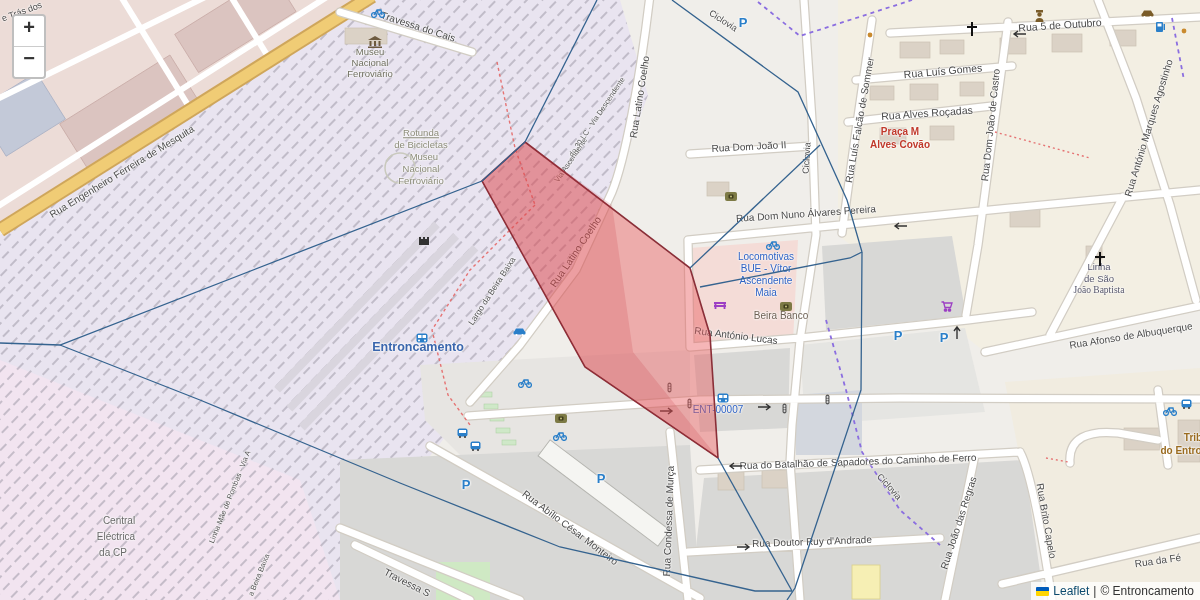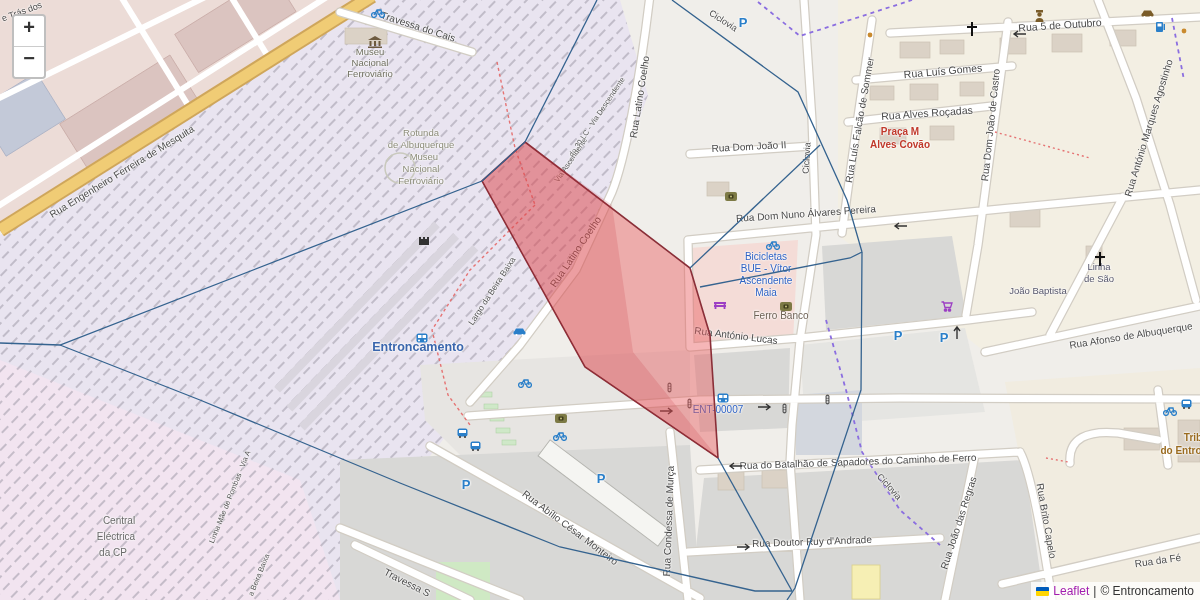--- a/index.html
+++ b/index.html
@@ -15,21 +15,21 @@
            border-radius:4px;background:#fff;z-index:40;}
   .zoomctl a{display:block;width:30px;height:30px;line-height:28px;text-align:center;
              font:bold 20px "Liberation Sans",sans-serif;color:#333;background:#fff;
              text-decoration:none;cursor:pointer;}
   .zoomctl a:first-child{border-bottom:1px solid #ccc;border-radius:3px 3px 0 0;}
   .zoomctl a:last-child{border-radius:0 0 3px 3px;}
   
   .attrib{position:absolute;right:0;bottom:0;background:rgba(255,255,255,.78);
           padding:2px 6px 2px 5px;font:12px "Liberation Sans",sans-serif;color:#333;z-index:40;
           display:flex;align-items:center;gap:4px;}
-  .attrib a{color:#a21caf;text-decoration:none;cursor:pointer;text-align:center;}
+  .attrib a{color:#0c4a6e;text-decoration:none;cursor:pointer;text-align:center;}
   .uaflag{display:inline-block;width:13px;height:9px;border-radius:1px;overflow:hidden;}
   .uaflag .b{height:50%;background:#005BBB;}
   .uaflag .y{height:50%;background:#FFD500;}
 </style>
 </head>
 <body>
 
 <div id="map">
 
   <svg width="1200" height="600" viewBox="0 0 1200 600">
@@ -159,47 +159,47 @@
     </g>
   </svg>
 
   <div id="labels-layer">
       <div class="mlab" style="left: 22px; top: 12px; font-size: 9px; color: rgb(74, 74, 74); transform: translate(-50%, -50%) rotate(-20deg);">e Trás dos</div>
       <div class="mlab" style="left: 418px; top: 27px; font-size: 10px; color: rgb(74, 74, 74); transform: translate(-50%, -50%) rotate(18deg);">Travessa do Cais</div>
       <div class="mlab" style="left: 370px; top: 52px; font-size: 9.5px; color: rgb(111, 111, 95); transform: translate(-50%, -50%) rotate(0deg);">Museu</div>
       <div class="mlab" style="left: 370px; top: 63px; font-size: 9.5px; color: rgb(111, 111, 95); transform: translate(-50%, -50%) rotate(0deg);">Nacional</div>
       <div class="mlab" style="left: 370px; top: 74px; font-size: 9.5px; color: rgb(111, 111, 95); transform: translate(-50%, -50%) rotate(0deg);">Ferroviário</div>
       <div class="mlab" style="left: 122px; top: 172px; font-size: 10px; color: rgb(74, 74, 74); transform: translate(-50%, -50%) rotate(-31.5deg);">Rua Engenheiro Ferreira de Mesquita</div>
-      <div class="mlab" style="left: 421px; top: 133px; font-size: 9.5px; color: rgb(139, 139, 120); transform: translate(-50%, -50%) rotate(0deg);">Rotunda</div>
-      <div class="mlab" style="left: 421px; top: 145px; font-size: 9.5px; color: rgb(139, 139, 120); transform: translate(-50%, -50%) rotate(0deg);">de Albuquerque</div>
+      <div class="mlab" style="left: 421px; top: 133px; font-size: 9.5px; color: rgb(139, 139, 120); transform: translate(-50%, -50%) rotate(0deg); text-decoration: underline;">Rotunda</div>
+      <div class="mlab" style="left: 421px; top: 145px; font-size: 9.5px; color: rgb(139, 139, 120); transform: translate(-50%, -50%) rotate(0deg);">de Bicicletas</div>
       <div class="mlab" style="left: 421px; top: 157px; font-size: 9.5px; color: rgb(139, 139, 120); transform: translate(-50%, -50%) rotate(0deg);">- Museu</div>
       <div class="mlab" style="left: 421px; top: 169px; font-size: 9.5px; color: rgb(139, 139, 120); transform: translate(-50%, -50%) rotate(0deg);">Nacional</div>
       <div class="mlab" style="left: 421px; top: 181px; font-size: 9.5px; color: rgb(139, 139, 120); transform: translate(-50%, -50%) rotate(0deg);">Ferroviário</div>
       <div class="mlab" style="left: 640px; top: 97px; font-size: 10px; color: rgb(74, 74, 74); transform: translate(-50%, -50%) rotate(-81deg);">Rua Latino Coelho</div>
       <div class="mlab" style="left: 723px; top: 21px; font-size: 9px; color: rgb(74, 74, 74); transform: translate(-50%, -50%) rotate(33deg);">Ciclovia</div>
       <div class="mlab" style="left: 749px; top: 147px; font-size: 10px; color: rgb(74, 74, 74); transform: translate(-50%, -50%) rotate(-3deg);">Rua Dom João II</div>
       <div class="mlab" style="left: 807px; top: 158px; font-size: 9px; color: rgb(74, 74, 74); transform: translate(-50%, -50%) rotate(-86deg);">Ciclovia</div>
       <div class="mlab" style="left: 1060px; top: 25px; font-size: 10.5px; color: rgb(74, 74, 74); transform: translate(-50%, -50%) rotate(-4deg);">Rua 5 de Outubro</div>
       <div class="mlab" style="left: 943px; top: 71px; font-size: 10.5px; color: rgb(74, 74, 74); transform: translate(-50%, -50%) rotate(-5deg);">Rua Luís Gomes</div>
       <div class="mlab" style="left: 927px; top: 113px; font-size: 10.5px; color: rgb(74, 74, 74); transform: translate(-50%, -50%) rotate(-4deg);">Rua Alves Roçadas</div>
       <div class="mlab" style="left: 900px; top: 132px; font-size: 10px; color: rgb(192, 57, 43); font-weight: 600; transform: translate(-50%, -50%) rotate(0deg);">Praça M</div>
       <div class="mlab" style="left: 900px; top: 145px; font-size: 10px; color: rgb(192, 57, 43); font-weight: 600; transform: translate(-50%, -50%) rotate(0deg);">Alves Covão</div>
       <div class="mlab" style="left: 860px; top: 120px; font-size: 10px; color: rgb(74, 74, 74); transform: translate(-50%, -50%) rotate(-80deg);">Rua Luís Falcão de Sommer</div>
       <div class="mlab" style="left: 991px; top: 125px; font-size: 10px; color: rgb(74, 74, 74); transform: translate(-50%, -50%) rotate(-84deg);">Rua Dom João de Castro</div>
       <div class="mlab" style="left: 1149px; top: 128px; font-size: 10px; color: rgb(74, 74, 74); transform: translate(-50%, -50%) rotate(-73deg);">Rua António Marques Agostinho</div>
       <div class="mlab" style="left: 806px; top: 214px; font-size: 10px; color: rgb(74, 74, 74); transform: translate(-50%, -50%) rotate(-4deg);">Rua Dom Nuno Álvares Pereira</div>
       <div class="mlab" style="left: 1099px; top: 267px; font-size: 9.5px; color: rgb(85, 85, 106); transform: translate(-50%, -50%) rotate(0deg);">Linha</div>
       <div class="mlab" style="left: 1099px; top: 279px; font-size: 9.5px; color: rgb(85, 85, 106); transform: translate(-50%, -50%) rotate(0deg);">de São</div>
-      <div class="mlab" style="left: 1038px; top: 291px; font-size: 9.5px; color: rgb(85, 85, 106); transform: translate(-50%, -50%) rotate(0deg);">João Baptista</div>
+      <div class="mlab" style="left: 1099px; top: 291px; font-size: 9.5px; color: rgb(85, 85, 106); transform: translate(-50%, -50%) rotate(0deg); font-family: Liberation Serif, serif;">João Baptista</div>
       <div class="mlab" style="left: 1131px; top: 336px; font-size: 10px; color: rgb(74, 74, 74); transform: translate(-50%, -50%) rotate(-9deg);">Rua Afonso de Albuquerque</div>
-      <div class="mlab" style="left: 766px; top: 257px; font-size: 10px; color: rgb(46, 98, 196); transform: translate(-50%, -50%) rotate(0deg);">Bicicletas</div>
+      <div class="mlab" style="left: 766px; top: 257px; font-size: 10px; color: rgb(46, 98, 196); transform: translate(-50%, -50%) rotate(0deg);">Locomotivas</div>
       <div class="mlab" style="left: 766px; top: 269px; font-size: 10px; color: rgb(46, 98, 196); transform: translate(-50%, -50%) rotate(0deg);">BUE - Vítor</div>
       <div class="mlab" style="left: 766px; top: 281px; font-size: 10px; color: rgb(46, 98, 196); transform: translate(-50%, -50%) rotate(0deg);">Ascendente</div>
       <div class="mlab" style="left: 766px; top: 293px; font-size: 10px; color: rgb(46, 98, 196); transform: translate(-50%, -50%) rotate(0deg);">Maia</div>
-      <div class="mlab" style="left: 781px; top: 316px; font-size: 10px; color: rgb(109, 97, 84); transform: translate(-50%, -50%) rotate(0deg);">Ferro Banco</div>
+      <div class="mlab" style="left: 781px; top: 316px; font-size: 10px; color: rgb(109, 97, 84); transform: translate(-50%, -50%) rotate(0deg);">Beira Banco</div>
       <div class="mlab" style="left: 736px; top: 336px; font-size: 10px; color: rgb(74, 74, 74); transform: translate(-50%, -50%) rotate(7deg);">Rua António Lucas</div>
       <div class="mlab" style="left: 418px; top: 347px; font-size: 12.5px; color: rgb(58, 102, 173); font-weight: 700; transform: translate(-50%, -50%) rotate(0deg);">Entroncamento</div>
       <div class="mlab" style="left: 492px; top: 291px; font-size: 8.5px; color: rgb(85, 85, 85); transform: translate(-50%, -50%) rotate(-57deg);">Largo da Beira Baixa</div>
       <div class="mlab" style="left: 597px; top: 117px; font-size: 7.5px; color: rgb(85, 85, 85); transform: translate(-50%, -50%) rotate(-56deg);">do 30 LC - Via Descendente</div>
       <div class="mlab" style="left: 571px; top: 160px; font-size: 7.5px; color: rgb(85, 85, 85); transform: translate(-50%, -50%) rotate(-56deg);">Via Ascendente</div>
       <div class="mlab" style="left: 718px; top: 410px; font-size: 10px; color: rgb(46, 98, 196); transform: translate(-50%, -50%) rotate(0deg);">ENT-00007</div>
       <div class="mlab" style="left: 858px; top: 462px; font-size: 10px; color: rgb(74, 74, 74); transform: translate(-50%, -50%) rotate(-2deg);">Rua do Batalhão de Sapadores do Caminho de Ferro</div>
       <div class="mlab" style="left: 889px; top: 487px; font-size: 9px; color: rgb(74, 74, 74); transform: translate(-50%, -50%) rotate(48deg);">Ciclovia</div>
       <div class="mlab" style="left: 812px; top: 542px; font-size: 10px; color: rgb(74, 74, 74); transform: translate(-50%, -50%) rotate(-2deg);">Rua Doutor Ruy d'Andrade</div>
       <div class="mlab" style="left: 959px; top: 523px; font-size: 10px; color: rgb(74, 74, 74); transform: translate(-50%, -50%) rotate(-72deg);">Rua João das Regras</div>

